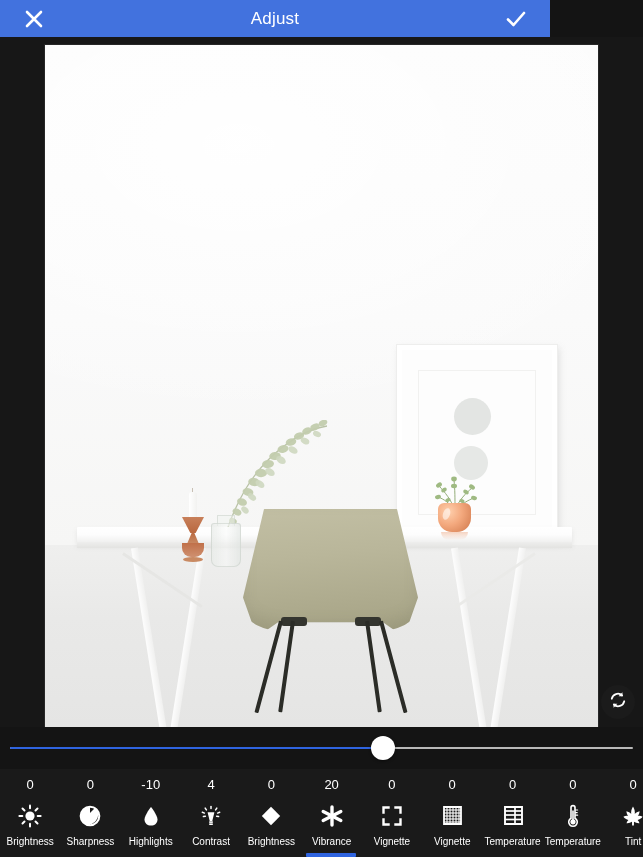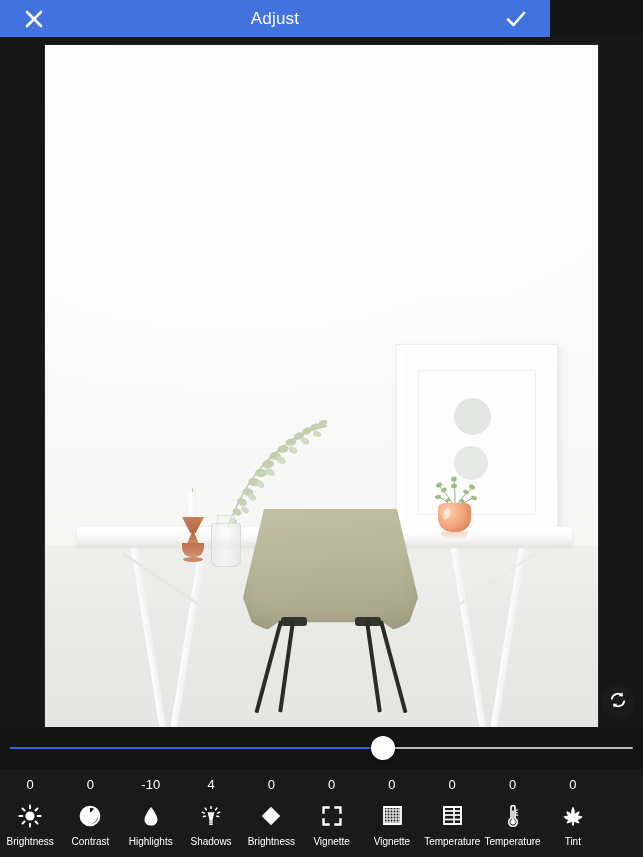--- a/index.html
+++ b/index.html
@@ -442,21 +442,21 @@
   <div class="tool">
     <div class="val">0</div>
     <div class="ico">
       <svg width="24" height="24" viewBox="0 0 24 24" aria-hidden="true">
         <circle cx="12" cy="12" r="9.3" fill="none" stroke="#fff" stroke-width="2.1"></circle>
         <path d="M12 2.7 A9.3 9.3 0 0 0 12 21.3 Z" fill="#fff"></path>
         <path d="M12 2.7 A9.3 9.3 0 0 1 21.3 12 Z" fill="#fff" opacity="0"></path>
         <path d="M3.6 17.4 L17.4 3.6 A9.3 9.3 0 0 1 3.6 17.4 Z" fill="#fff"></path>
       </svg>
     </div>
-    <div class="lbl">Contrast</div>
+    <div class="lbl">Sharpness</div>
     <div class="underline"></div>
   </div>
 
   <div class="tool">
     <div class="val">-10</div>
     <div class="ico">
       <svg width="24" height="24" viewBox="0 0 24 24" aria-hidden="true">
         <path d="M12 3 C12 3, 5.5 11.2, 5.5 15.4 C5.5 19, 8.4 21.6, 12 21.6 C15.6 21.6, 18.5 19, 18.5 15.4 C18.5 11.2, 12 3, 12 3 Z" fill="#fff"></path>
       </svg>
     </div>
@@ -475,35 +475,49 @@
           <path d="M12 2.4 V4.6"></path>
           <path d="M6.2 4.1 L7.4 5.9"></path>
           <path d="M17.8 4.1 L16.6 5.9"></path>
           <path d="M3.3 8.3 L5.4 9.1"></path>
           <path d="M20.7 8.3 L18.6 9.1"></path>
           <path d="M4.4 12.6 L6.4 12.2"></path>
           <path d="M19.6 12.6 L17.6 12.2"></path>
         </g>
       </svg>
     </div>
-    <div class="lbl">Shadows</div>
+    <div class="lbl">Contrast</div>
     <div class="underline"></div>
   </div>
 
   <div class="tool">
     <div class="val">0</div>
     <div class="ico">
       <svg width="24" height="24" viewBox="0 0 24 24" aria-hidden="true">
         <path d="M12 2.8 L21.2 12 L12 21.2 L2.8 12 Z" fill="#fff"></path>
       </svg>
     </div>
     <div class="lbl">Brightness</div>
     <div class="underline"></div>
   </div>
 
+  <div class="tool active">
+    <div class="val">20</div>
+    <div class="ico">
+      <svg width="24" height="24" viewBox="0 0 24 24" aria-hidden="true">
+        <g stroke="#fff" stroke-width="3.4" stroke-linecap="round">
+          <path d="M12 3 V21"></path>
+          <path d="M3.2 7.5 L20.8 16.5"></path>
+          <path d="M20.8 7.5 L3.2 16.5"></path>
+        </g>
+      </svg>
+    </div>
+    <div class="lbl">Vibrance</div>
+    <div class="underline"></div>
+  </div>
 
   <div class="tool">
     <div class="val">0</div>
     <div class="ico">
       <svg width="24" height="24" viewBox="0 0 24 24" aria-hidden="true">
         <g stroke="#fff" stroke-width="2.4" fill="none" stroke-linecap="square">
           <path d="M3.5 8.5 V3.5 H8.5"></path>
           <path d="M15.5 3.5 H20.5 V8.5"></path>
           <path d="M20.5 15.5 V20.5 H15.5"></path>
           <path d="M8.5 20.5 H3.5 V15.5"></path>

